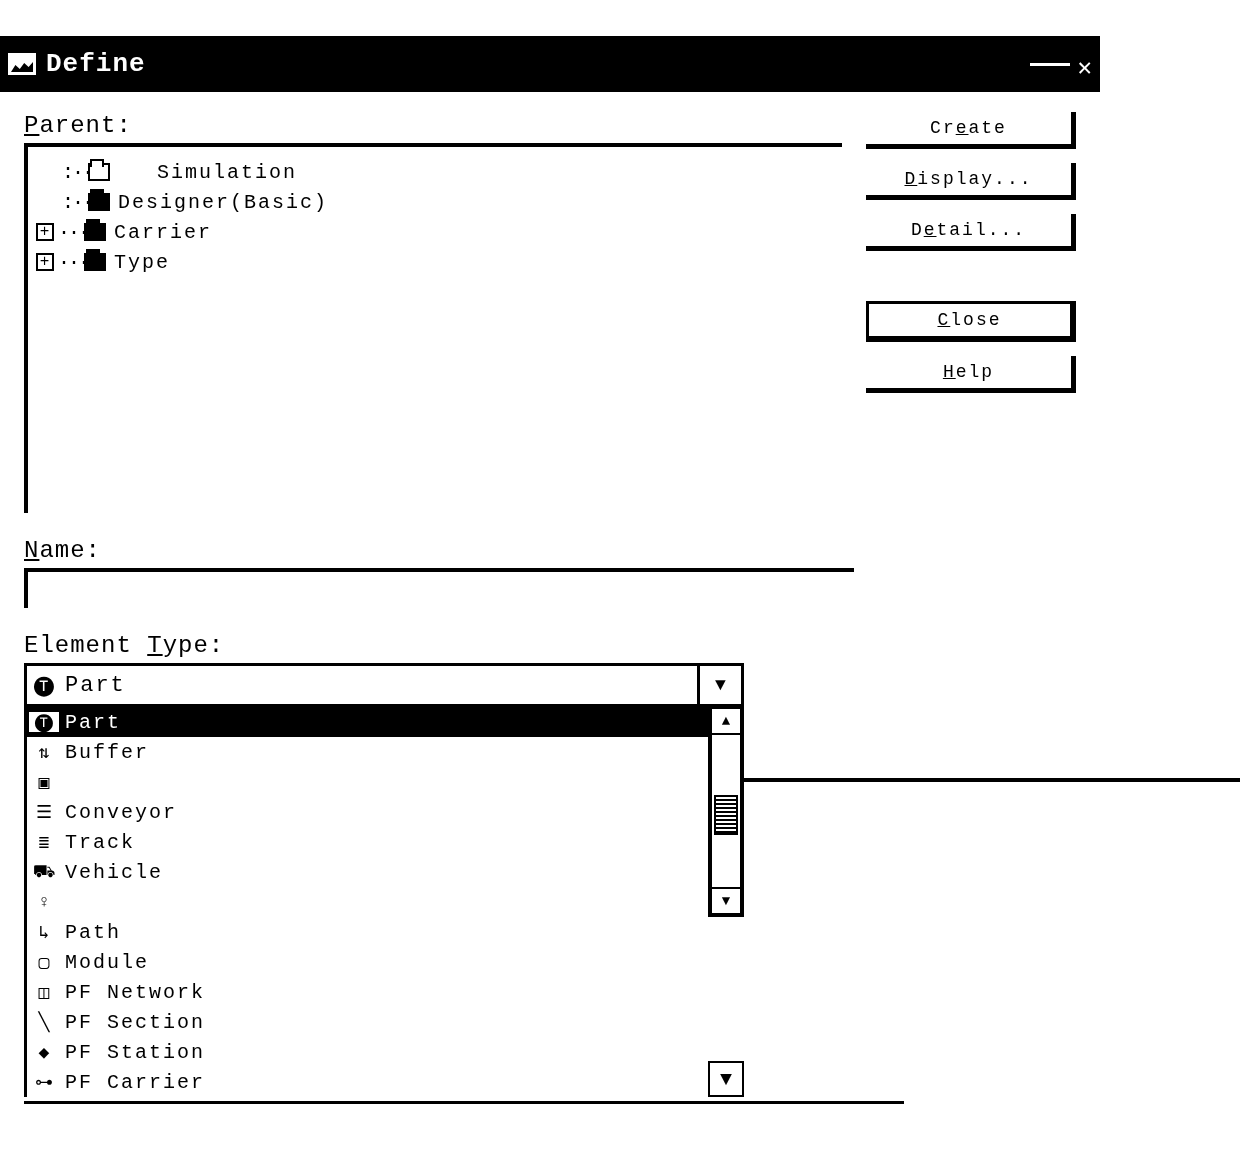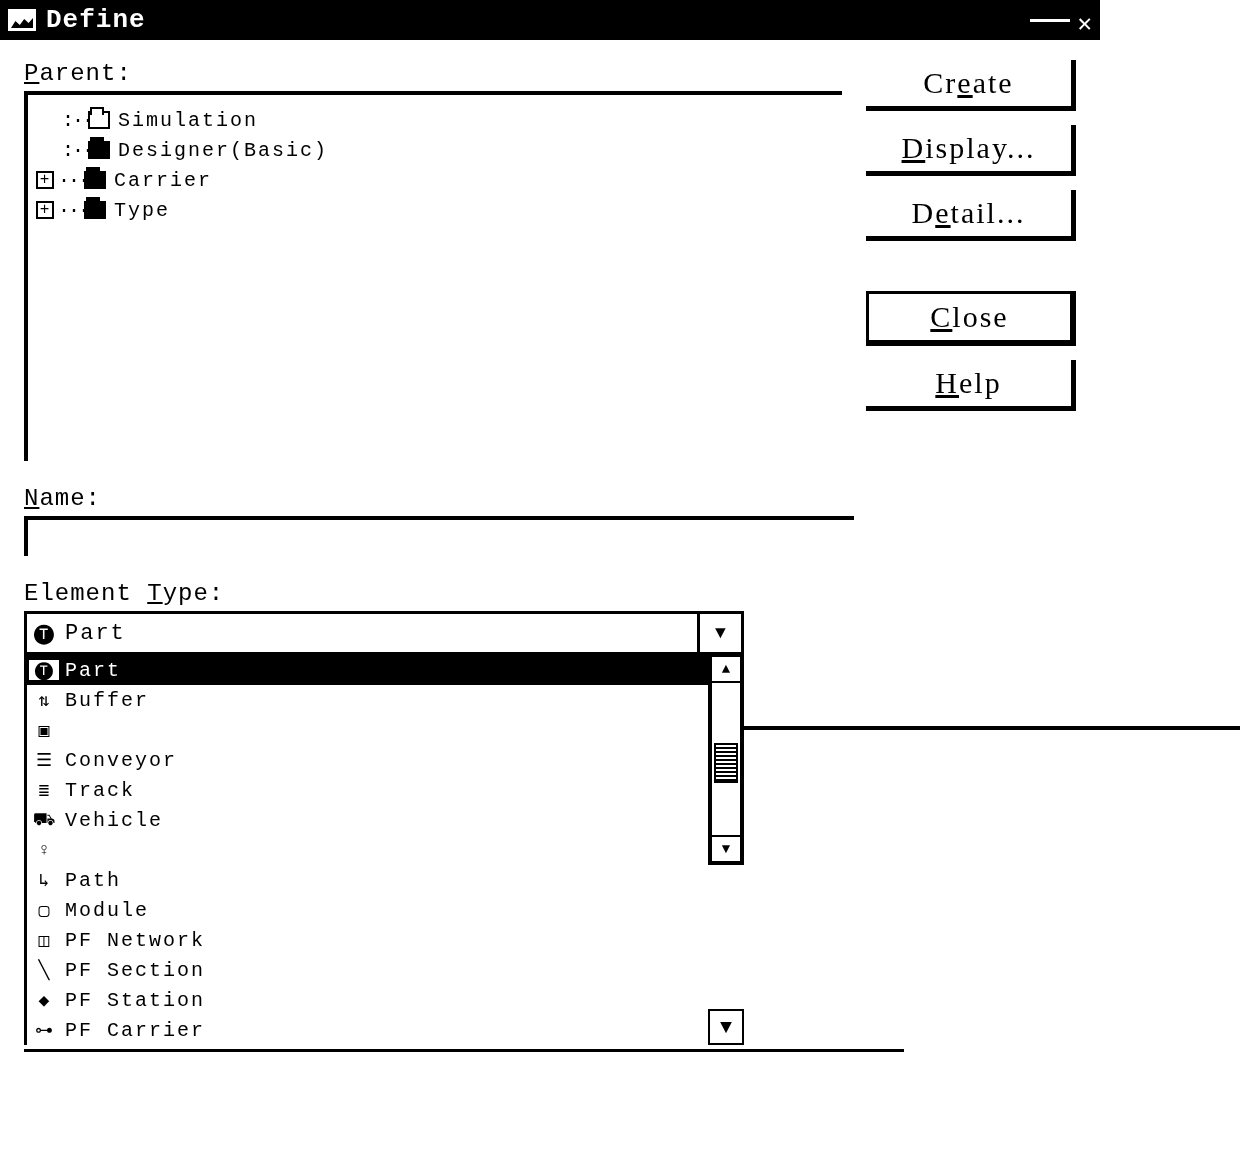--- a/index.html
+++ b/index.html
@@ -13,21 +13,22 @@
   .window {
     width: 1100px;
     margin: 0;
   }
   .titlebar {
     background: #000;
     color: #fff;
     display: flex;
     align-items: center;
     padding: 4px 8px;
-    height: 40px;
+    height: 56px;
+    margin-top: 36px;
   }
   .titlebar .app-icon {
     width: 28px;
     height: 22px;
     background: #fff;
     margin-right: 10px;
     position: relative;
   }
   .titlebar .app-icon::after{
     content:"";
@@ -130,22 +131,22 @@
     border-bottom:none;
   }
   .tree-icon.open::before{ background:#fff;}
   .tree-icon.closed::before{ background:#000;}
 
   .btn {
     border: none;
     border-right: 5px solid #000;
     border-bottom: 5px solid #000;
     background:#fff;
-    font-family: Liberation Serif, serif;
-    font-size: 30px;
+    font-family: Liberation Mono, monospace;
+    font-size: 18px;
     letter-spacing: 2px;
     padding: 6px 4px;
     text-align:center;
     cursor:pointer;
   }
   .btn.boxed{
     border: 3px solid #000;
     border-right-width:6px;
     border-bottom-width:6px;
   }
@@ -323,21 +324,21 @@
         <div class="label">
           <span class="accel">P</span><span>arent:</span>
         </div>
         <div class="tree">
 
           <div id="tree-host">
               <div class="tree-item">
                 <span class="tree-indent"></span>
                 <span class="tree-dots">:···</span>
                 <span class="tree-icon open"></span>
-                <span style="letter-spacing: 2px;">Simulation</span>
+                <span style="letter-spacing: 2px; margin-left: 39px;">Simulation</span>
               </div>
               <div class="tree-item">
                 <span class="tree-indent"></span>
                 <span class="tree-dots">:···</span>
                 <span class="tree-icon closed"></span>
                 <span style="letter-spacing: 2px;">Designer(Basic)</span>
               </div>
               <div class="tree-item">
                 <span class="tree-expander">+</span>
                 <span class="tree-dots">···</span>

